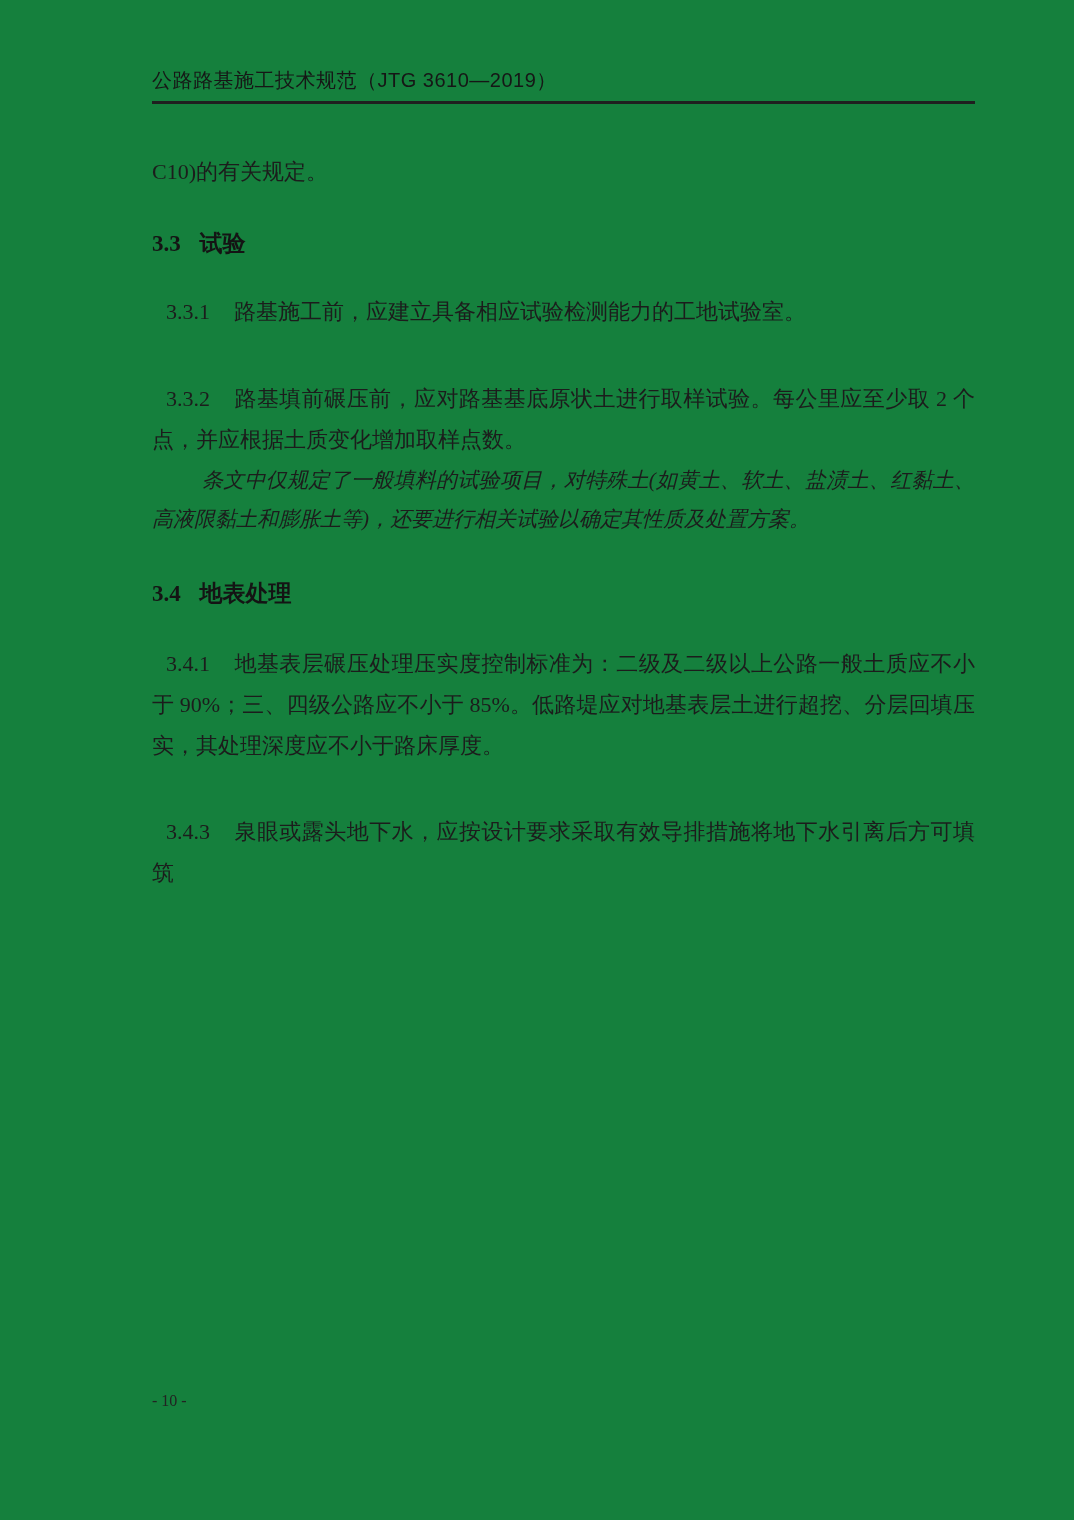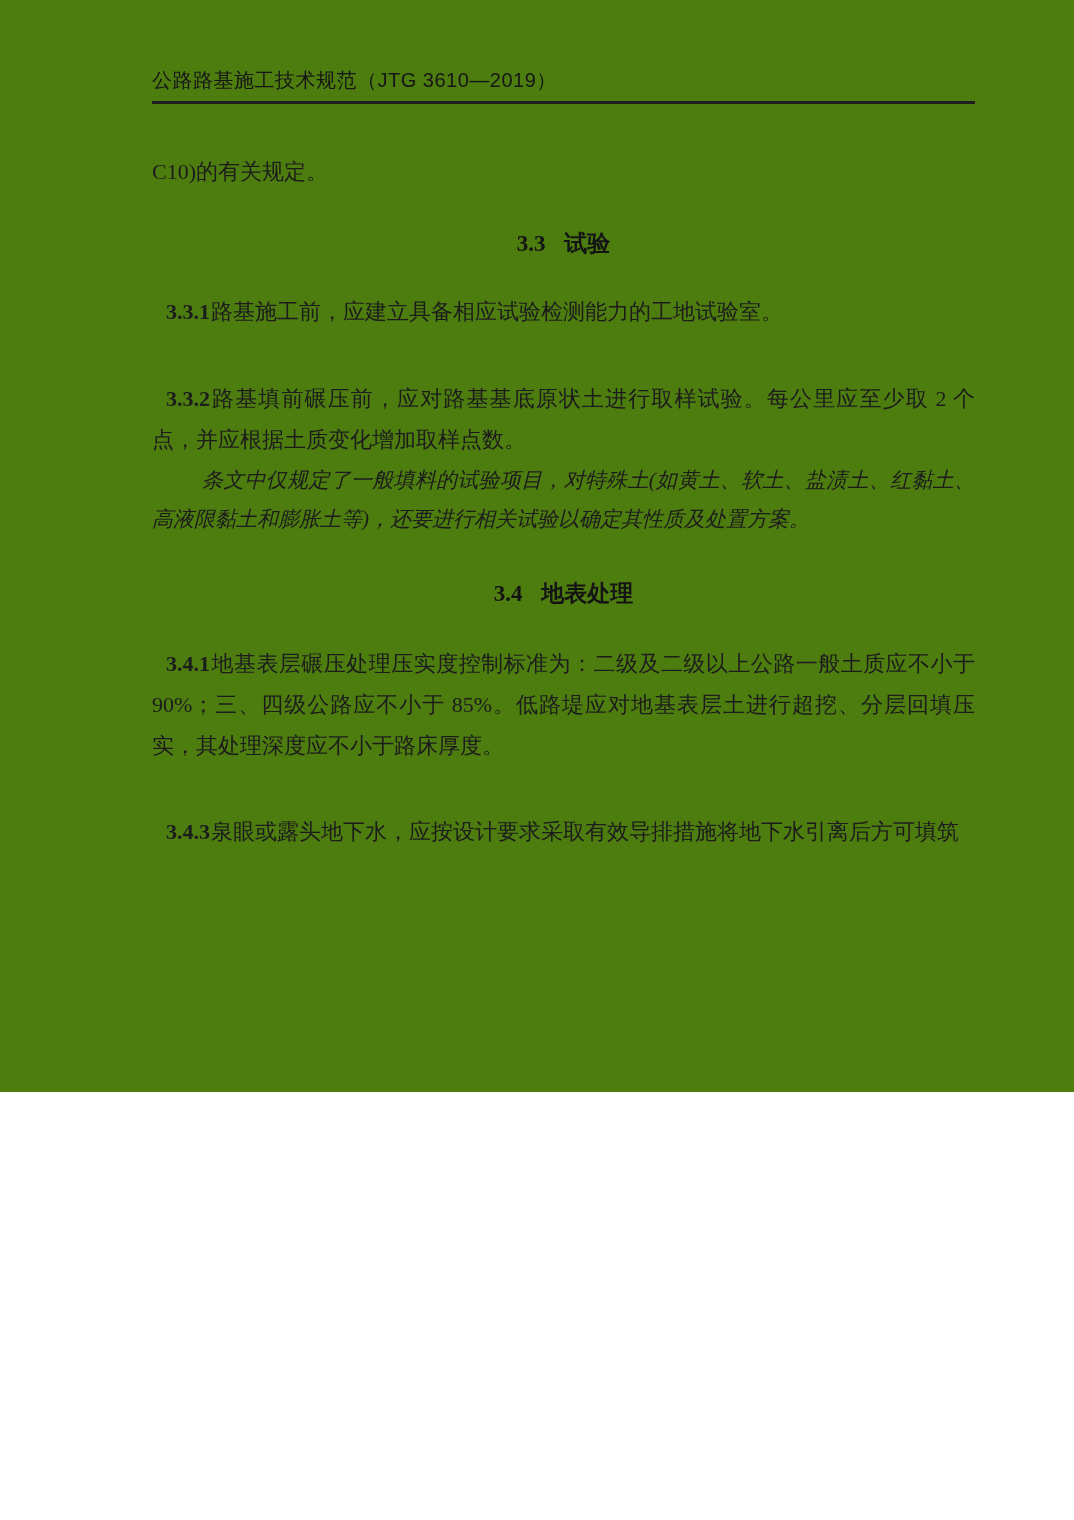--- a/index.html
+++ b/index.html
@@ -1,38 +1,38 @@
 <!DOCTYPE html>
 <html lang="zh"><head>
 <meta charset="utf-8">
 <style>
   html,body{margin:0;padding:0;background:#ffffff;}
   .page{
-    width:1074px;height:1092px;background:#4d7c0f;position:relative;
+    width:1074px;height:1520px;background:#15803d;position:relative;
     overflow:hidden;color:#1c1c1c;
   }
   .content{padding:68px 99px 0 152px;}
   .doc-header{
     font-family:"Liberation Sans","DejaVu Sans",sans-serif;
     font-size:20px;line-height:24px;color:#161616;
     padding-bottom:9px;border-bottom:3px solid #1f1f1f;
     letter-spacing:0.5px;
   }
   .body{
     font-family:"Liberation Serif","DejaVu Serif",serif;
     font-size:22px;line-height:41px;margin:0;
     text-align:justify;color:#1c1c1c;
   }
   .clause{text-indent:14px;}
   .clause .num{
     font-family:"Liberation Serif","DejaVu Serif",serif;
-    font-weight:bold;margin-right:1px;
+    font-weight:normal;margin-right:24px;
   }
   .sec{
-    margin:0;font-weight:bold;font-size:23px;line-height:41px;color:#141414;text-align:center;
+    margin:0;font-weight:bold;font-size:23px;line-height:41px;color:#141414;
   }
   .sec .sec-num{font-family:"Liberation Serif","DejaVu Serif",serif;margin-right:13px;}
   .sec .sec-title{font-family:"Liberation Sans","DejaVu Sans",sans-serif;}
   .commentary-label{
     margin:0;font-family:"Liberation Serif","DejaVu Serif",serif;
     font-style:italic;font-weight:bold;font-size:21px;line-height:39px;color:#151515;
   }
   .commentary{
     margin:0;font-family:"Liberation Serif","DejaVu Serif",serif;
     font-style:italic;font-size:21px;line-height:39px;

